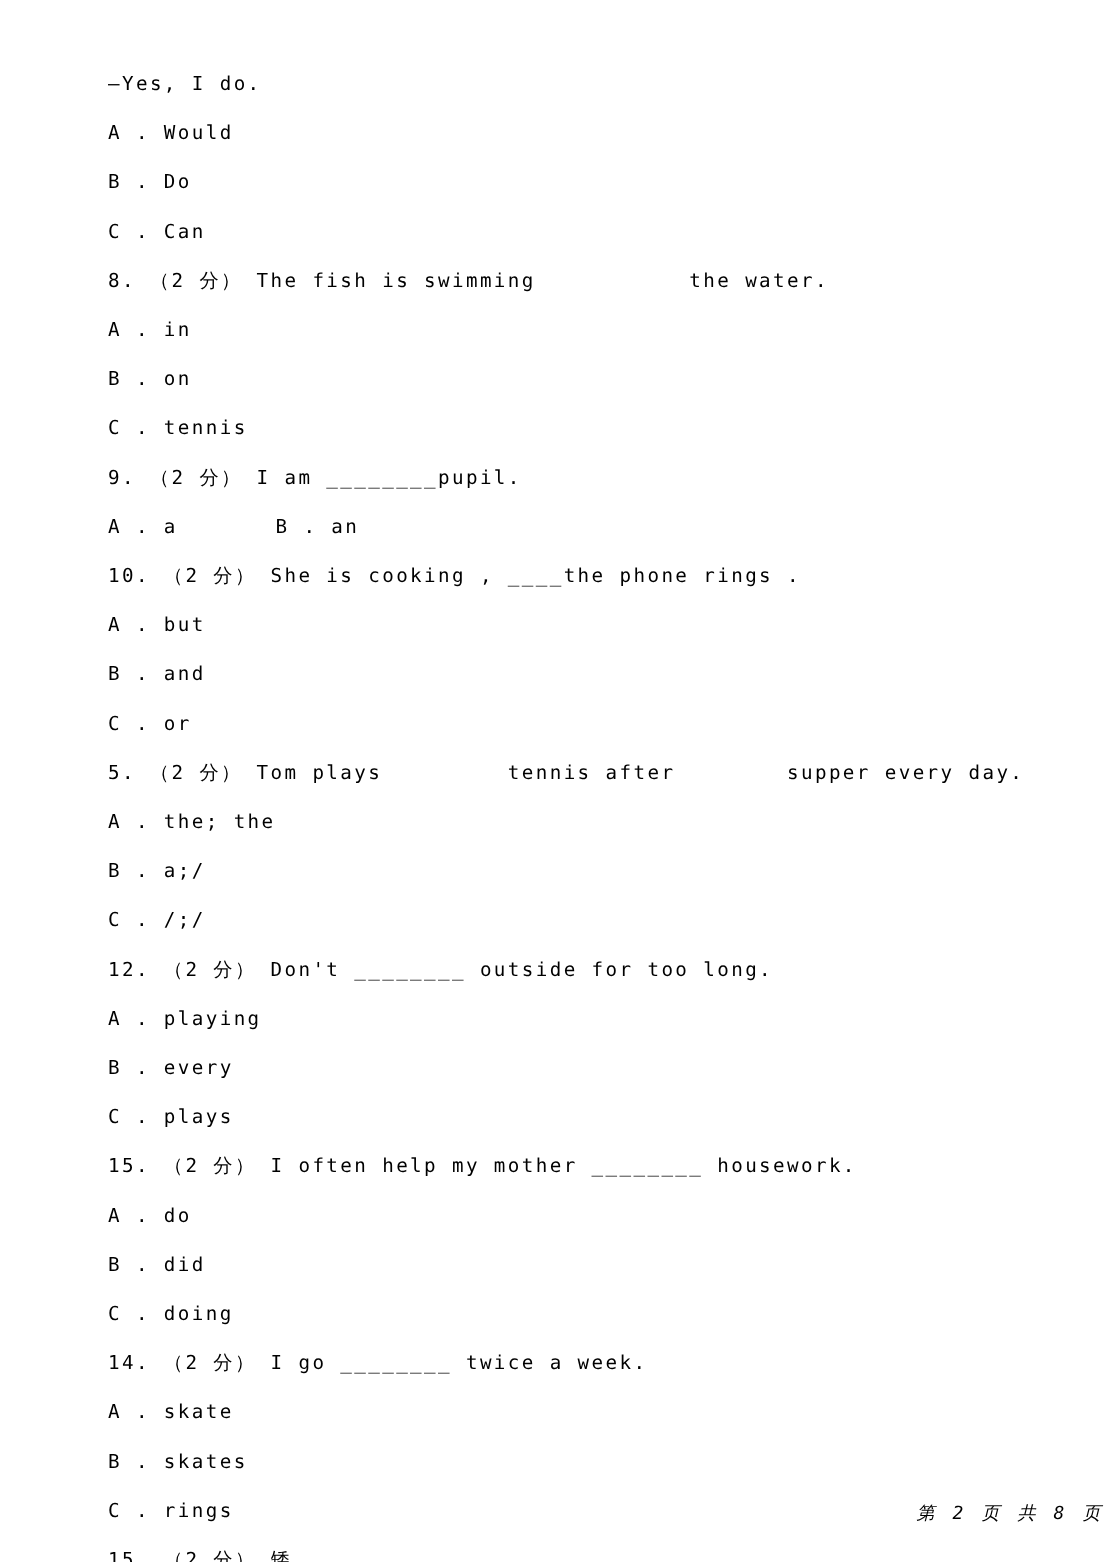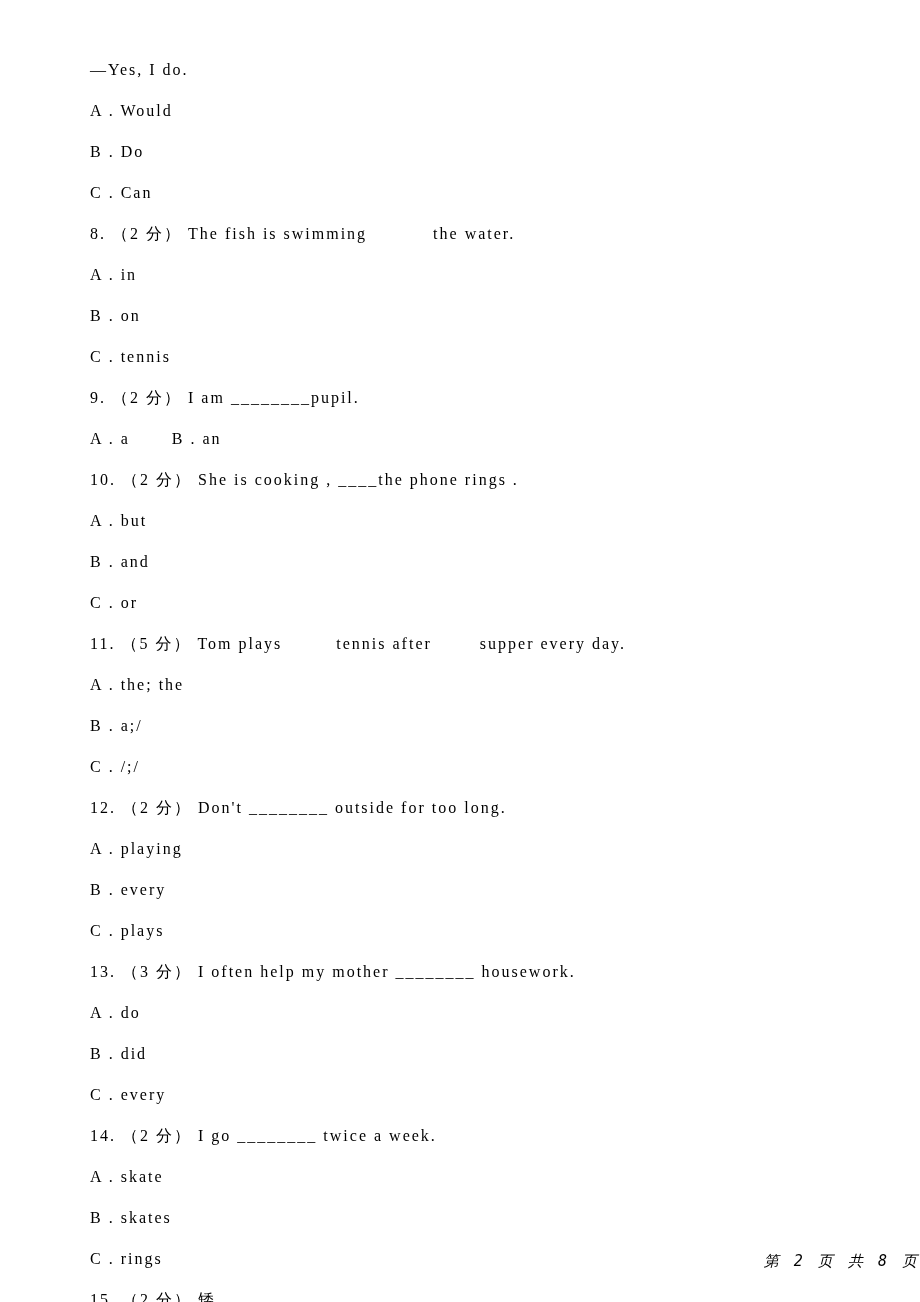--- a/index.html
+++ b/index.html
@@ -11,21 +11,20 @@
       font-size: 16px;
       line-height: 1.5;
       color: #000;
       padding: 58px 90px 30px 90px;
       position: relative;
       letter-spacing: 2px;
     }
     .line {
       margin-bottom: 17px;
       white-space: pre;
-      font-family: Liberation Serif, serif;
     }
     .footer {
       position: absolute;
       left: 0;
       right: 0;
       bottom: 30px;
       text-align: right;
       letter-spacing: 3px;
       font-size: 15px;
       font-style: italic;
@@ -45,34 +44,34 @@
 <div class="line">C . tennis</div>
 
 <div class="line">9. （2 分） I am ________pupil.</div>
 <div class="line">A . a       B . an</div>
 
 <div class="line">10. （2 分） She is cooking , ____the phone rings .</div>
 <div class="line">A . but</div>
 <div class="line">B . and</div>
 <div class="line">C . or</div>
 
-<div class="line">11. （5 分） Tom plays         tennis after        supper every day.</div>
+<div class="line">5. （2 分） Tom plays         tennis after        supper every day.</div>
 <div class="line">A . the; the</div>
 <div class="line">B . a;/</div>
 <div class="line">C . /;/</div>
 
 <div class="line">12. （2 分） Don't ________ outside for too long.</div>
 <div class="line">A . playing</div>
 <div class="line">B . every</div>
 <div class="line">C . plays</div>
 
-<div class="line">13. （3 分） I often help my mother ________ housework.</div>
+<div class="line">15. （2 分） I often help my mother ________ housework.</div>
 <div class="line">A . do</div>
 <div class="line">B . did</div>
-<div class="line">C . every</div>
+<div class="line">C . doing</div>
 
 <div class="line">14. （2 分） I go ________ twice a week.</div>
 <div class="line">A . skate</div>
 <div class="line">B . skates</div>
 <div class="line">C . rings</div>
 
 <div class="line">15. （2 分） 矮</div>
 
 <div class="footer">第 2 页 共 8 页</div>
 

